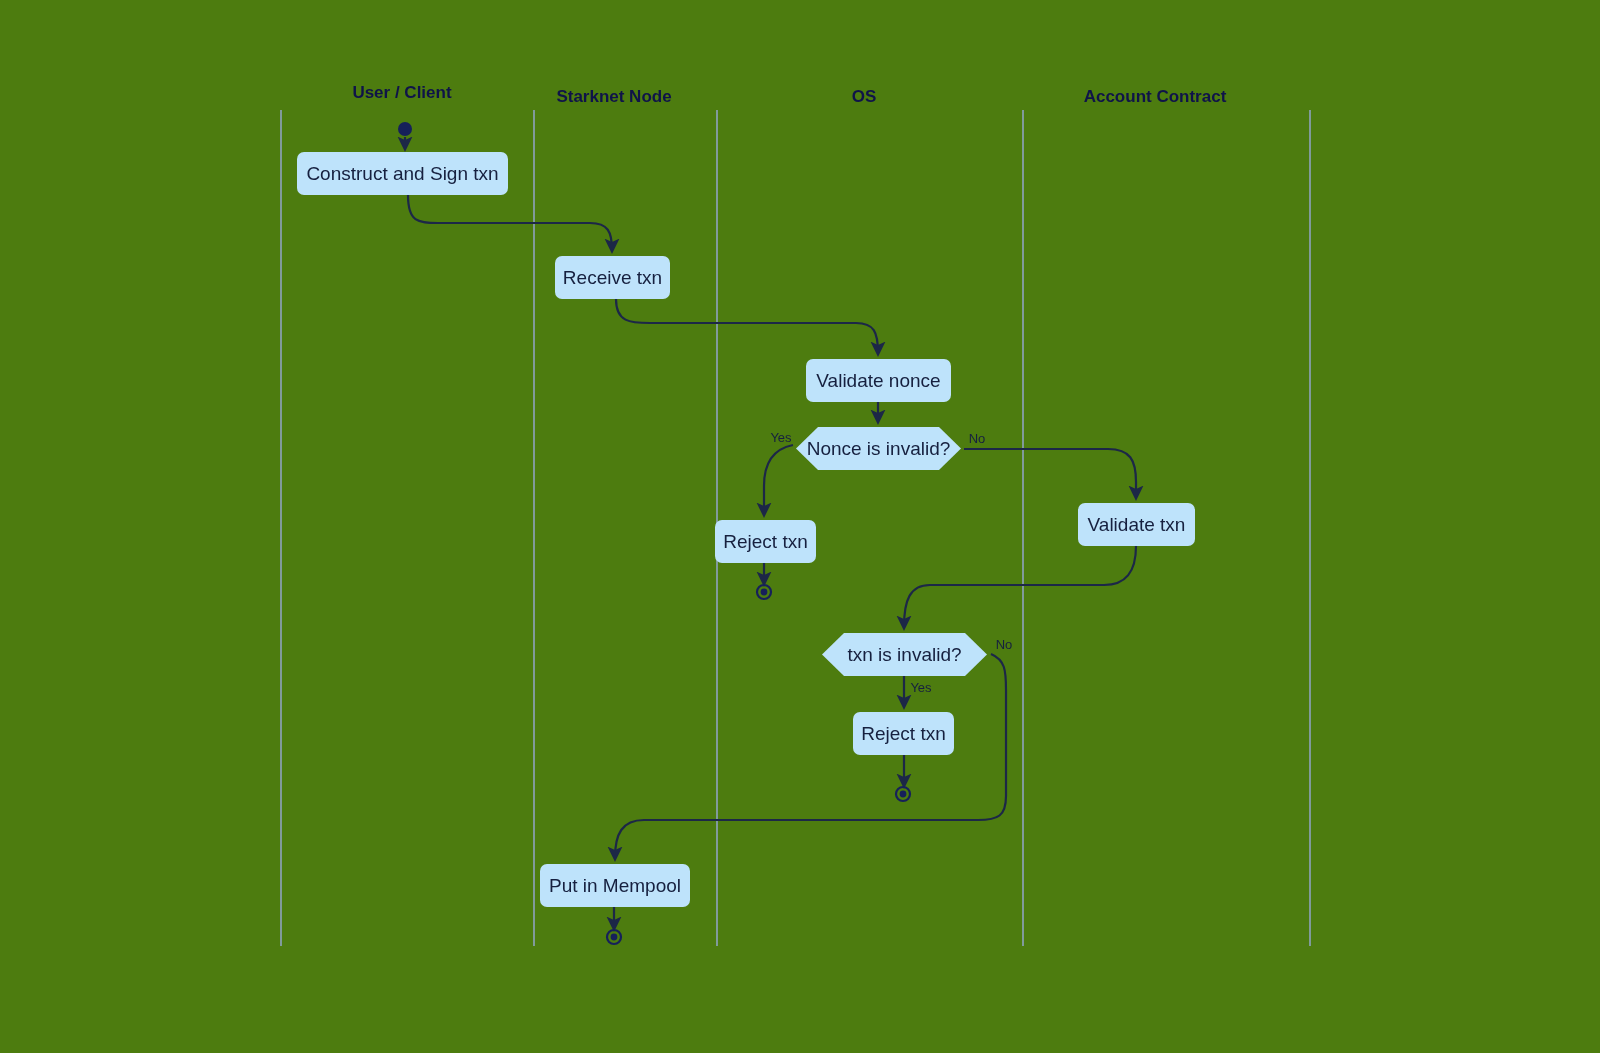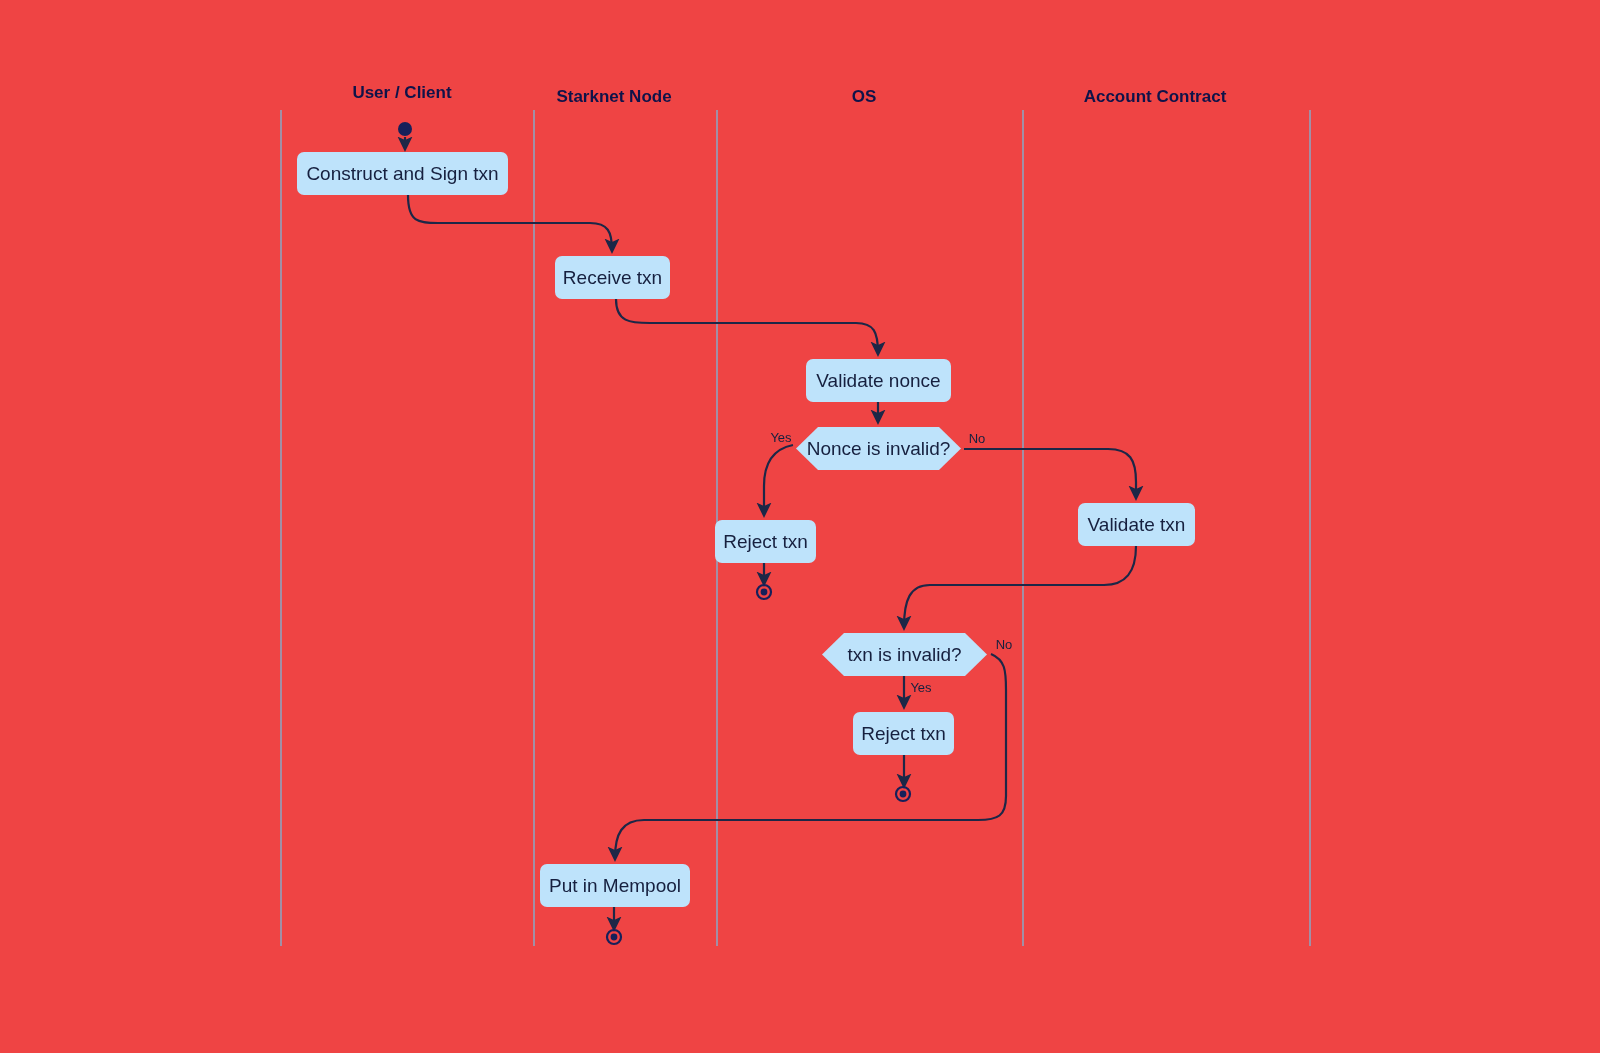--- a/index.html
+++ b/index.html
@@ -7,21 +7,21 @@
     padding: 0;
     background: #e8f4fc;
   }
   body {
     font-family: "Liberation Sans", sans-serif;
   }
   #canvas {
     position: relative;
     width: 1600px;
     height: 1053px;
-    background: #ef4444;
+    background: #4d7c0f;
     overflow: hidden;
   }
   svg#diagram {
     position: absolute;
     left: 0;
     top: 0;
     width: 1600px;
     height: 1053px;
   }
   .lane-title {

